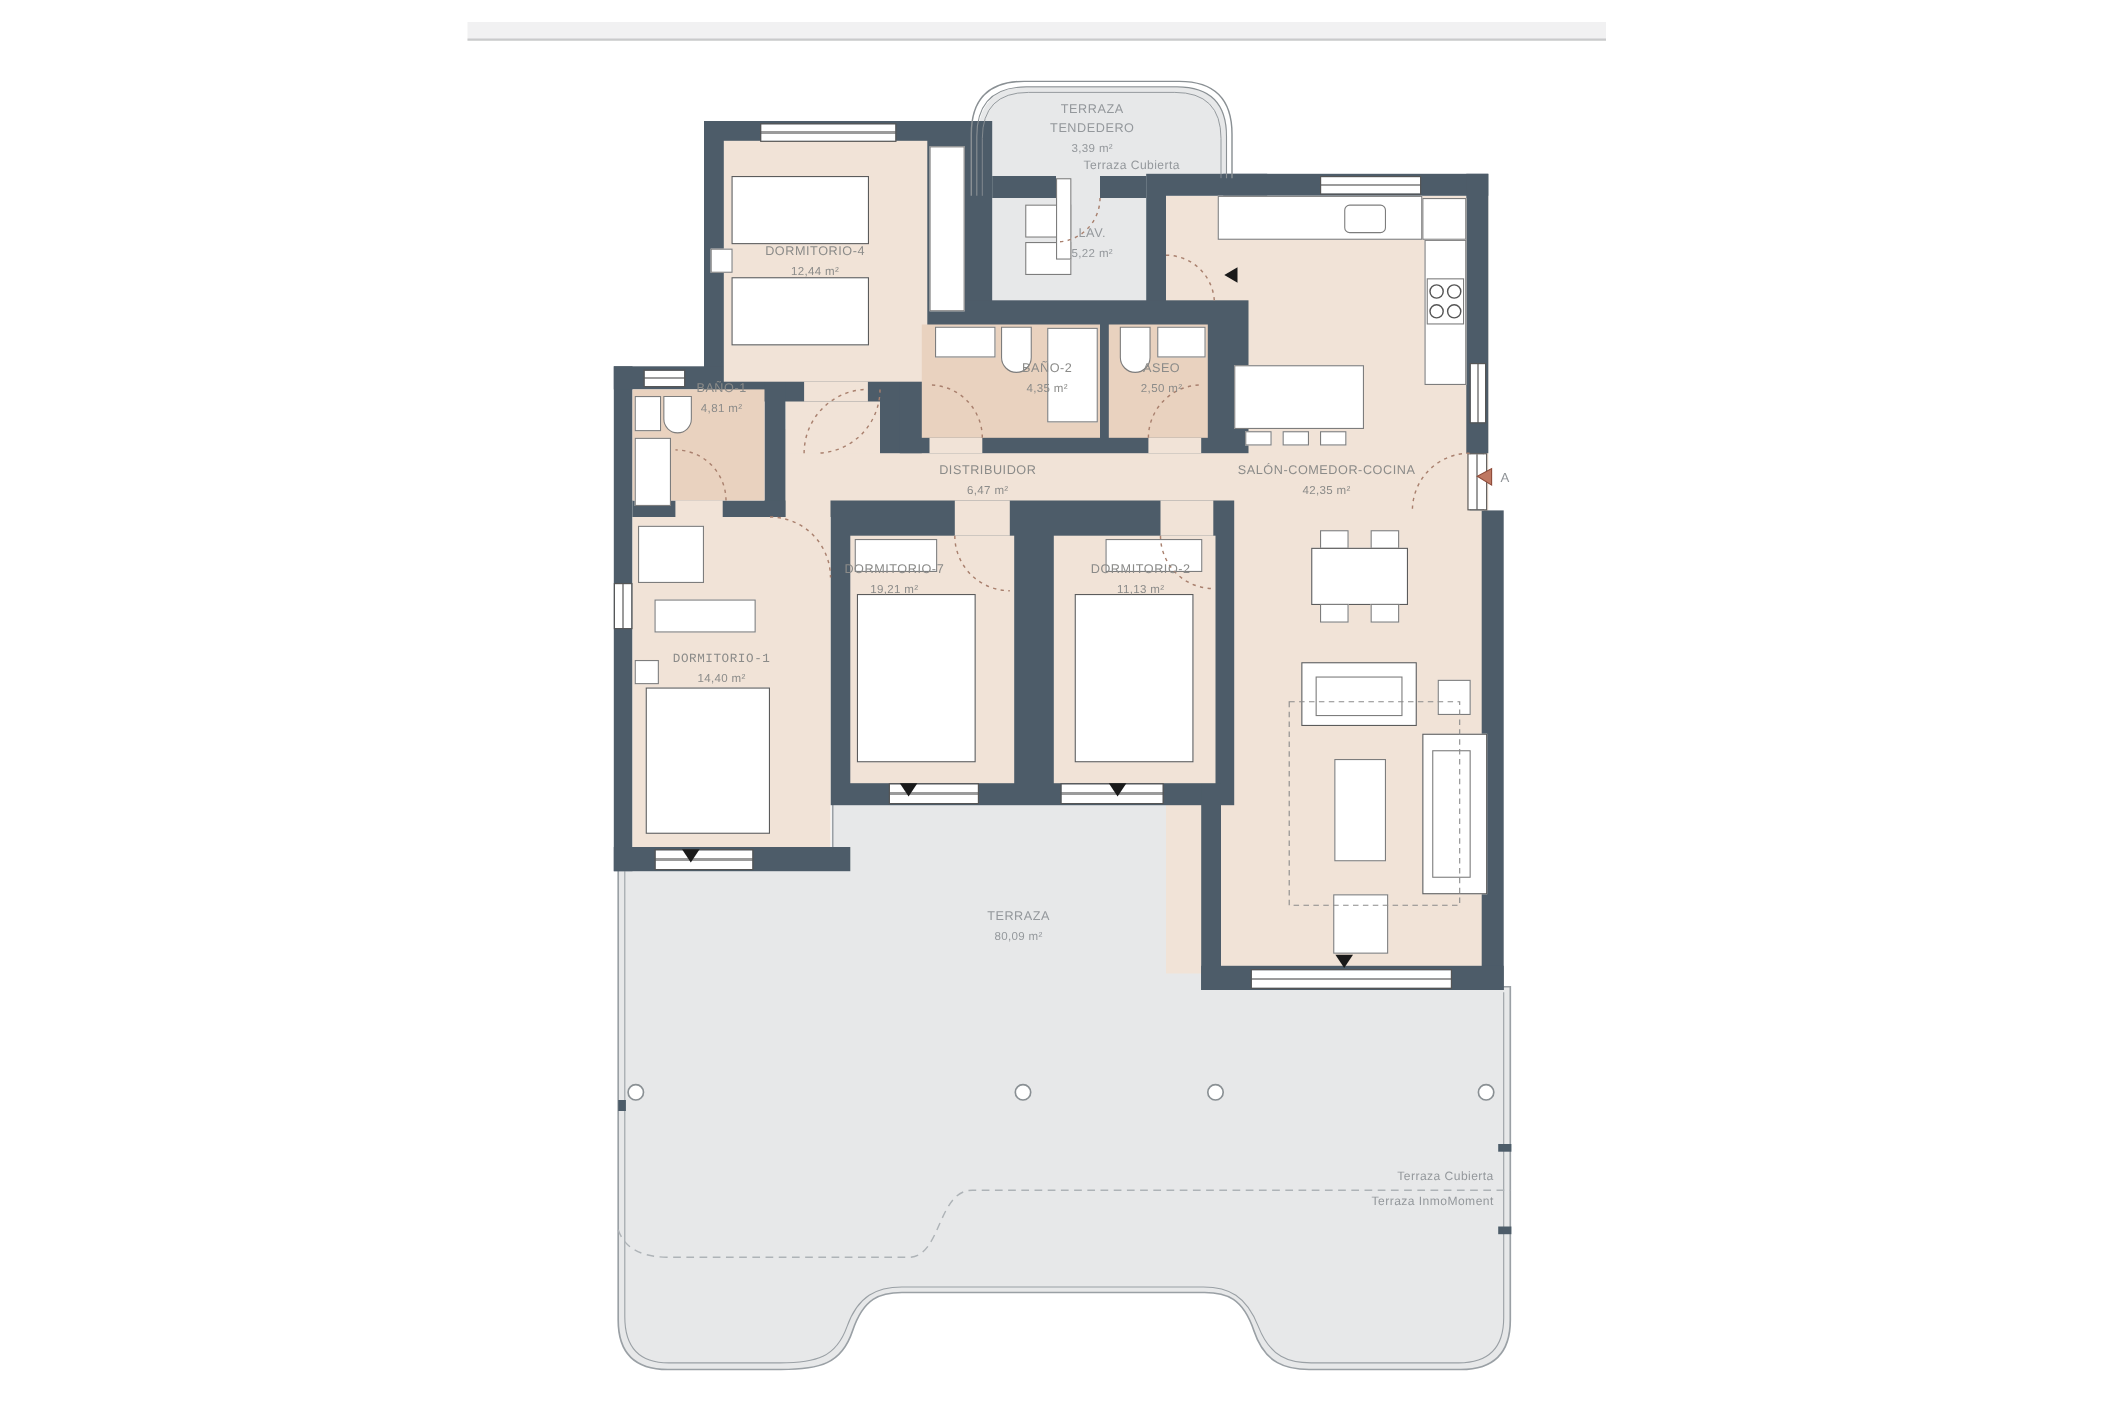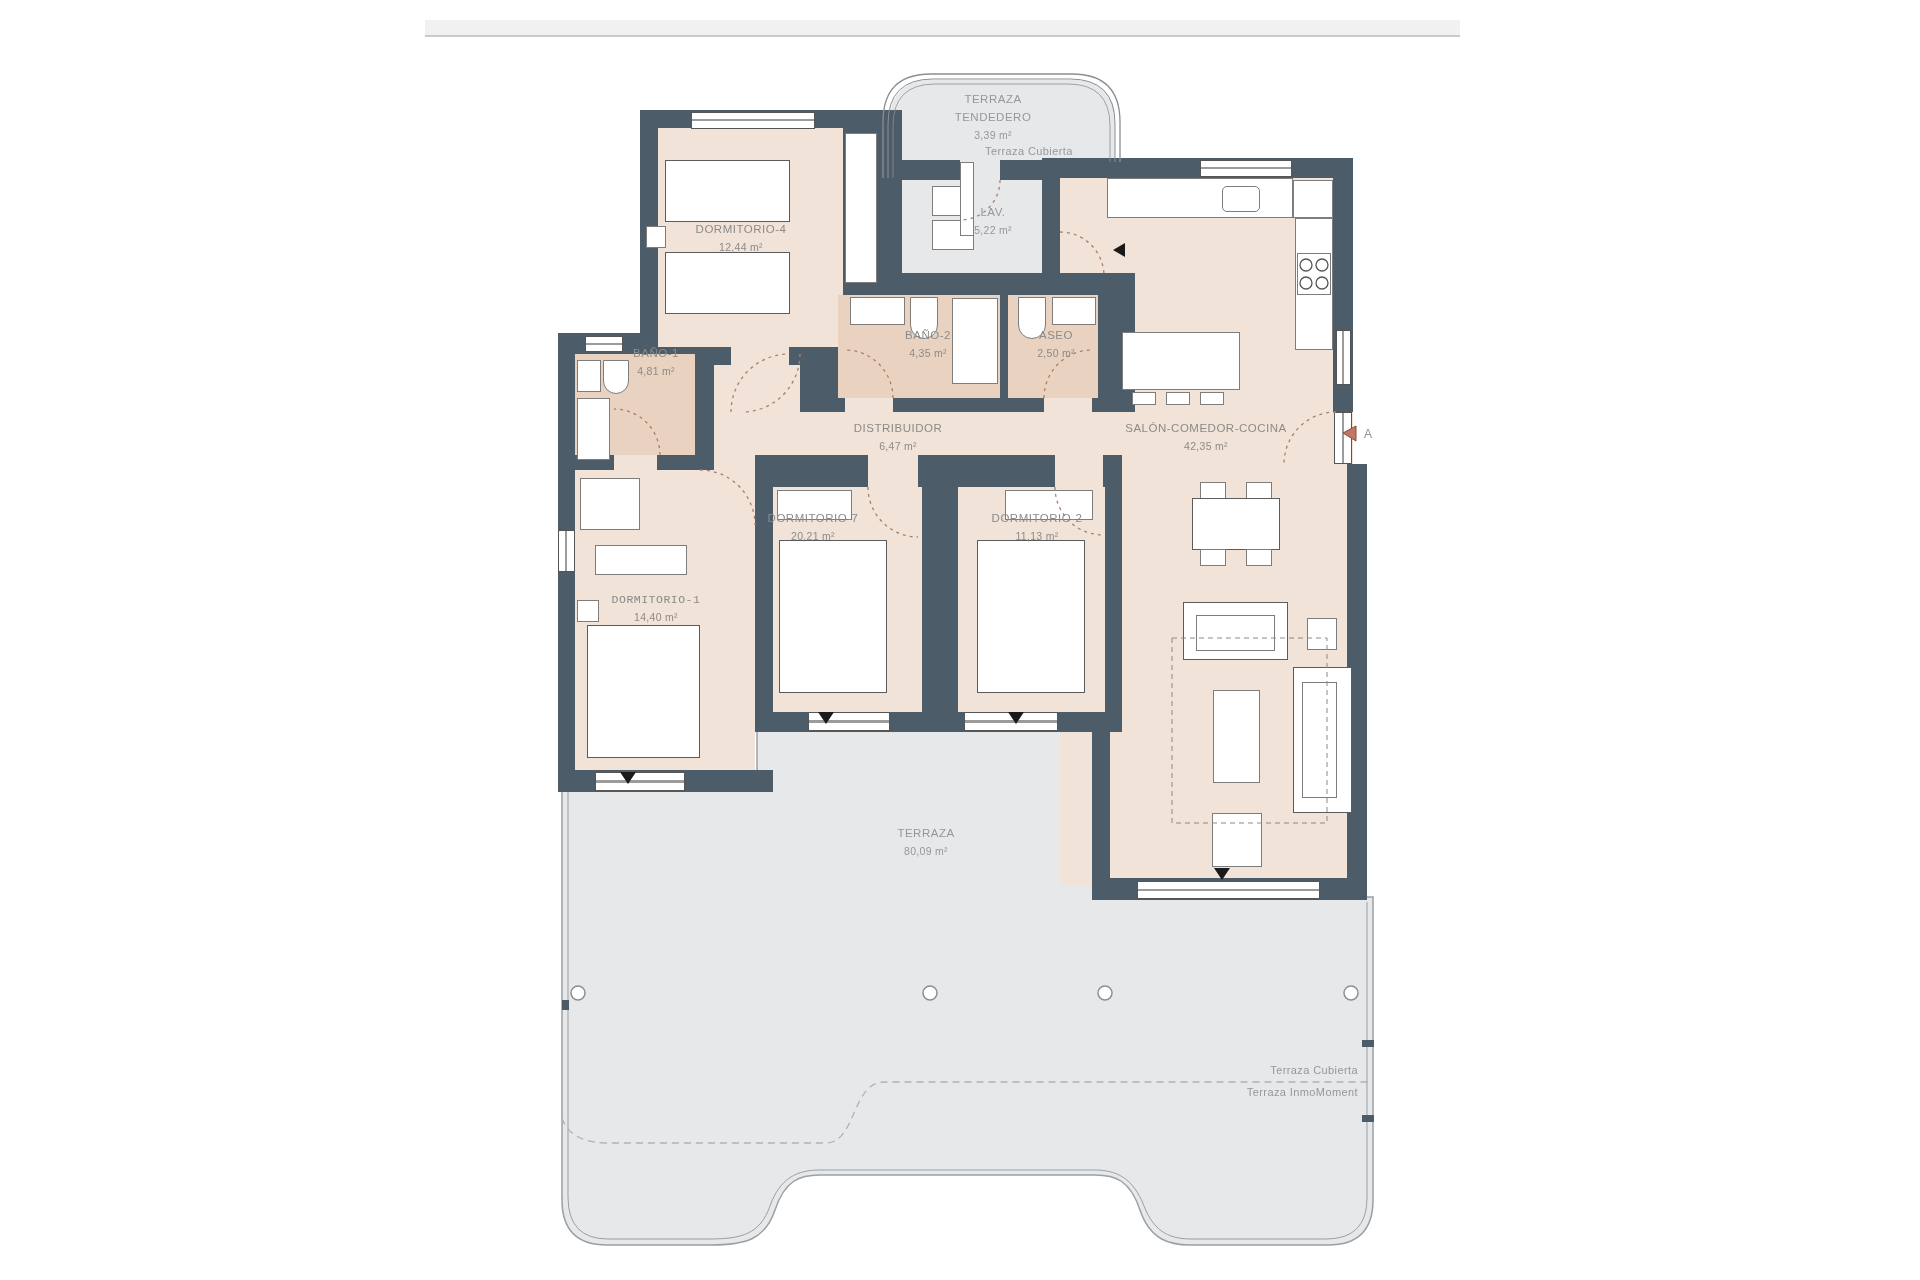--- a/index.html
+++ b/index.html
@@ -221,30 +221,30 @@
 
   <div class="rlabel graytxt wrap" style="left:993px;top:118px;">
     <span style="display:block;">TERRAZA TENDEDERO</span><span class="area">3,39 m²</span></div>
   <div class="edge-label" style="left:985px;top:145px;">Terraza Cubierta</div>
   <div class="rlabel graytxt" style="left:993px;top:222px;">
     <span style="display:block;">LAV.</span><span class="area">5,22 m²</span></div>
   <div class="rlabel" style="left:741px;top:239px;">
     <span style="display:block;">DORMITORIO-4</span><span class="area">12,44 m²</span></div>
   <div class="rlabel" style="left:656px;top:363px;">
     <span style="display:block;">BAÑO-1</span><span class="area">4,81 m²</span></div>
-  <div class="rlabel" style="left:928px;top:345px;">
+  <div class="rlabel" style="left:952px;top:345px;">
     <span style="display:block;">BAÑO-2</span><span class="area">4,35 m²</span></div>
   <div class="rlabel" style="left:1056px;top:345px;">
     <span style="display:block;">ASEO</span><span class="area">2,50 m²</span></div>
   <div class="rlabel" style="left:898px;top:438px;">
     <span style="display:block;">DISTRIBUIDOR</span><span class="area">6,47 m²</span></div>
   <div class="rlabel" style="left:1206px;top:438px;">
     <span style="display:block;">SALÓN-COMEDOR-COCINA</span><span class="area">42,35 m²</span></div>
   <div class="rlabel" style="left:813px;top:528px;">
-    <span style="display:block;">DORMITORIO-7</span><span class="area">20,21 m²</span></div>
+    <span style="display:block;">DORMITORIO-7</span><span class="area">19,21 m²</span></div>
   <div class="rlabel" style="left:1037px;top:528px;">
     <span style="display:block;">DORMITORIO-2</span><span class="area">11,13 m²</span></div>
   <div class="rlabel" style="left:656px;top:609px;">
     <span style="display:block;font-family:Liberation Mono, monospace;">DORMITORIO-1</span><span class="area">14,40 m²</span></div>
   <div class="rlabel graytxt" style="left:926px;top:843px;">
     <span style="display:block;">TERRAZA</span><span class="area">80,09 m²</span></div>
 
   <div class="alabel" style="left:1364px;top:427px;">A</div>
 
   <div class="edge-label" style="left:1252px;top:1064px;width:106px;text-align:right;">Terraza Cubierta</div>

